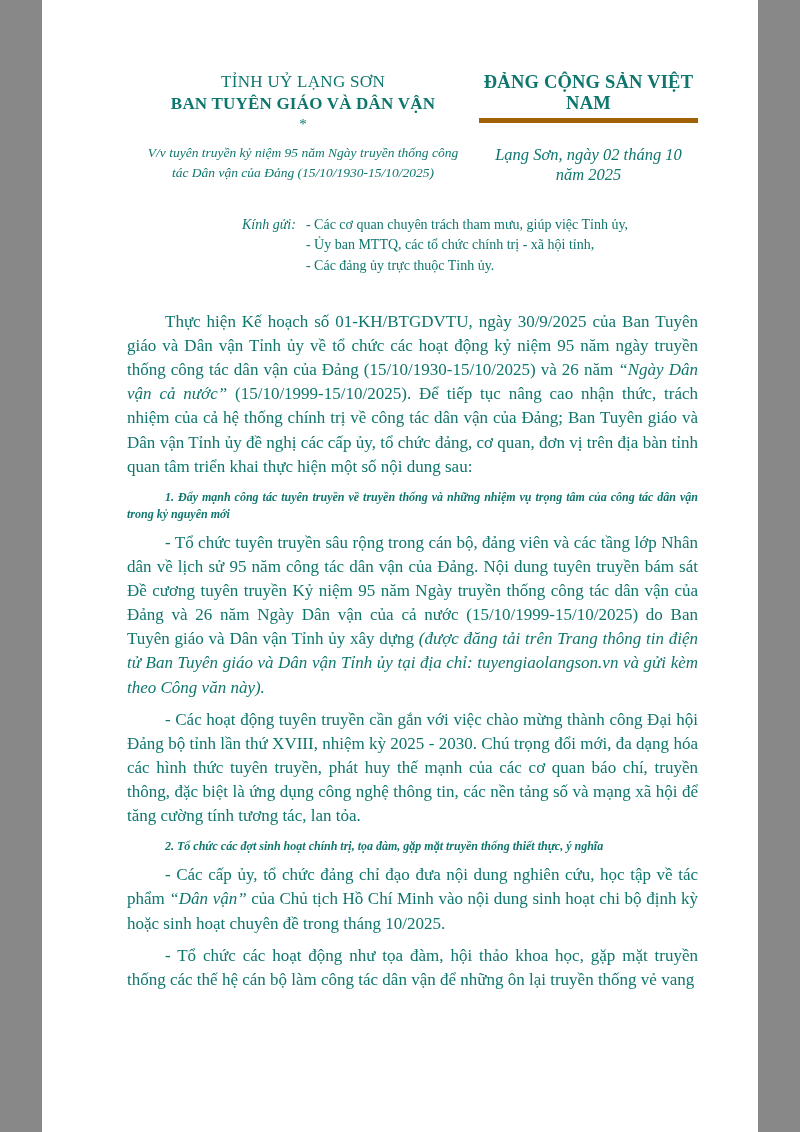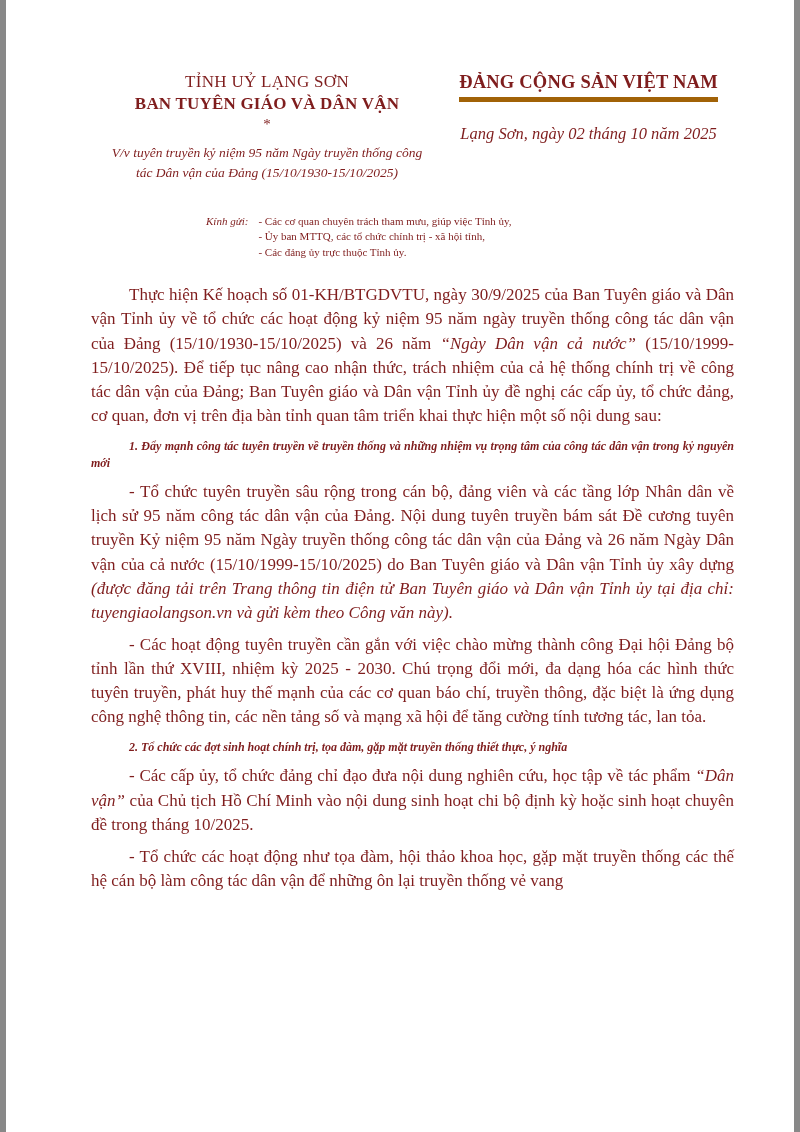--- a/index.html
+++ b/index.html
@@ -2,25 +2,25 @@
 <html><head>
 <meta charset="utf-8">
 <style>
   html,body{margin:0;padding:0;}
   body{
     background:#888;
     font-family:"Liberation Serif","DejaVu Serif",serif;
   }
   .page{
     position:relative;
-    width:788px;
+    width:716px;
     height:1132px;
     margin:0 auto;
     background:#ffffff;
-    color:#7f1d1d;
+    color:#0f766e;
     box-sizing:border-box;
     padding:72px 60px 12px 85px;
     overflow:hidden;
   }
   
   .hdr{display:flex;align-items:flex-start;}
   .hdr-left{width:352px;text-align:center;flex:0 0 auto;}
   .hdr-right{flex:1 1 auto;text-align:center;}
   .org-parent{font-size:17px;letter-spacing:.3px;}
   .org-name{font-size:17px;font-weight:bold;margin-top:2px;letter-spacing:.2px;}
@@ -34,28 +34,28 @@
     display:inline-block;
     font-size:18.5px;font-weight:bold;letter-spacing:.2px;
     border-bottom:5px solid #a16207;
     padding-bottom:4px;
   }
   .place-date{font-size:16.5px;font-style:italic;margin-top:22px;}
   
   .recipients{
     display:flex;
     margin:30px 0 0 115px;
-    font-size:11px;
+    font-size:14px;
     line-height:1.45;
   }
   .recip-label{font-style:italic;flex:0 0 auto;margin-right:10px;}
   .recip-items{flex:1 1 auto;}
   .recip-items div{white-space:nowrap;}
   
-  .body-text{margin-top:22px;}
+  .body-text{margin-top:34px;}
   .para{
     font-size:17px;
     line-height:1.42;
     text-align:justify;
     text-indent:38px;
     margin:0 0 8px 0;
   }
   .heading{
     font-size:12px;
     line-height:1.42;

